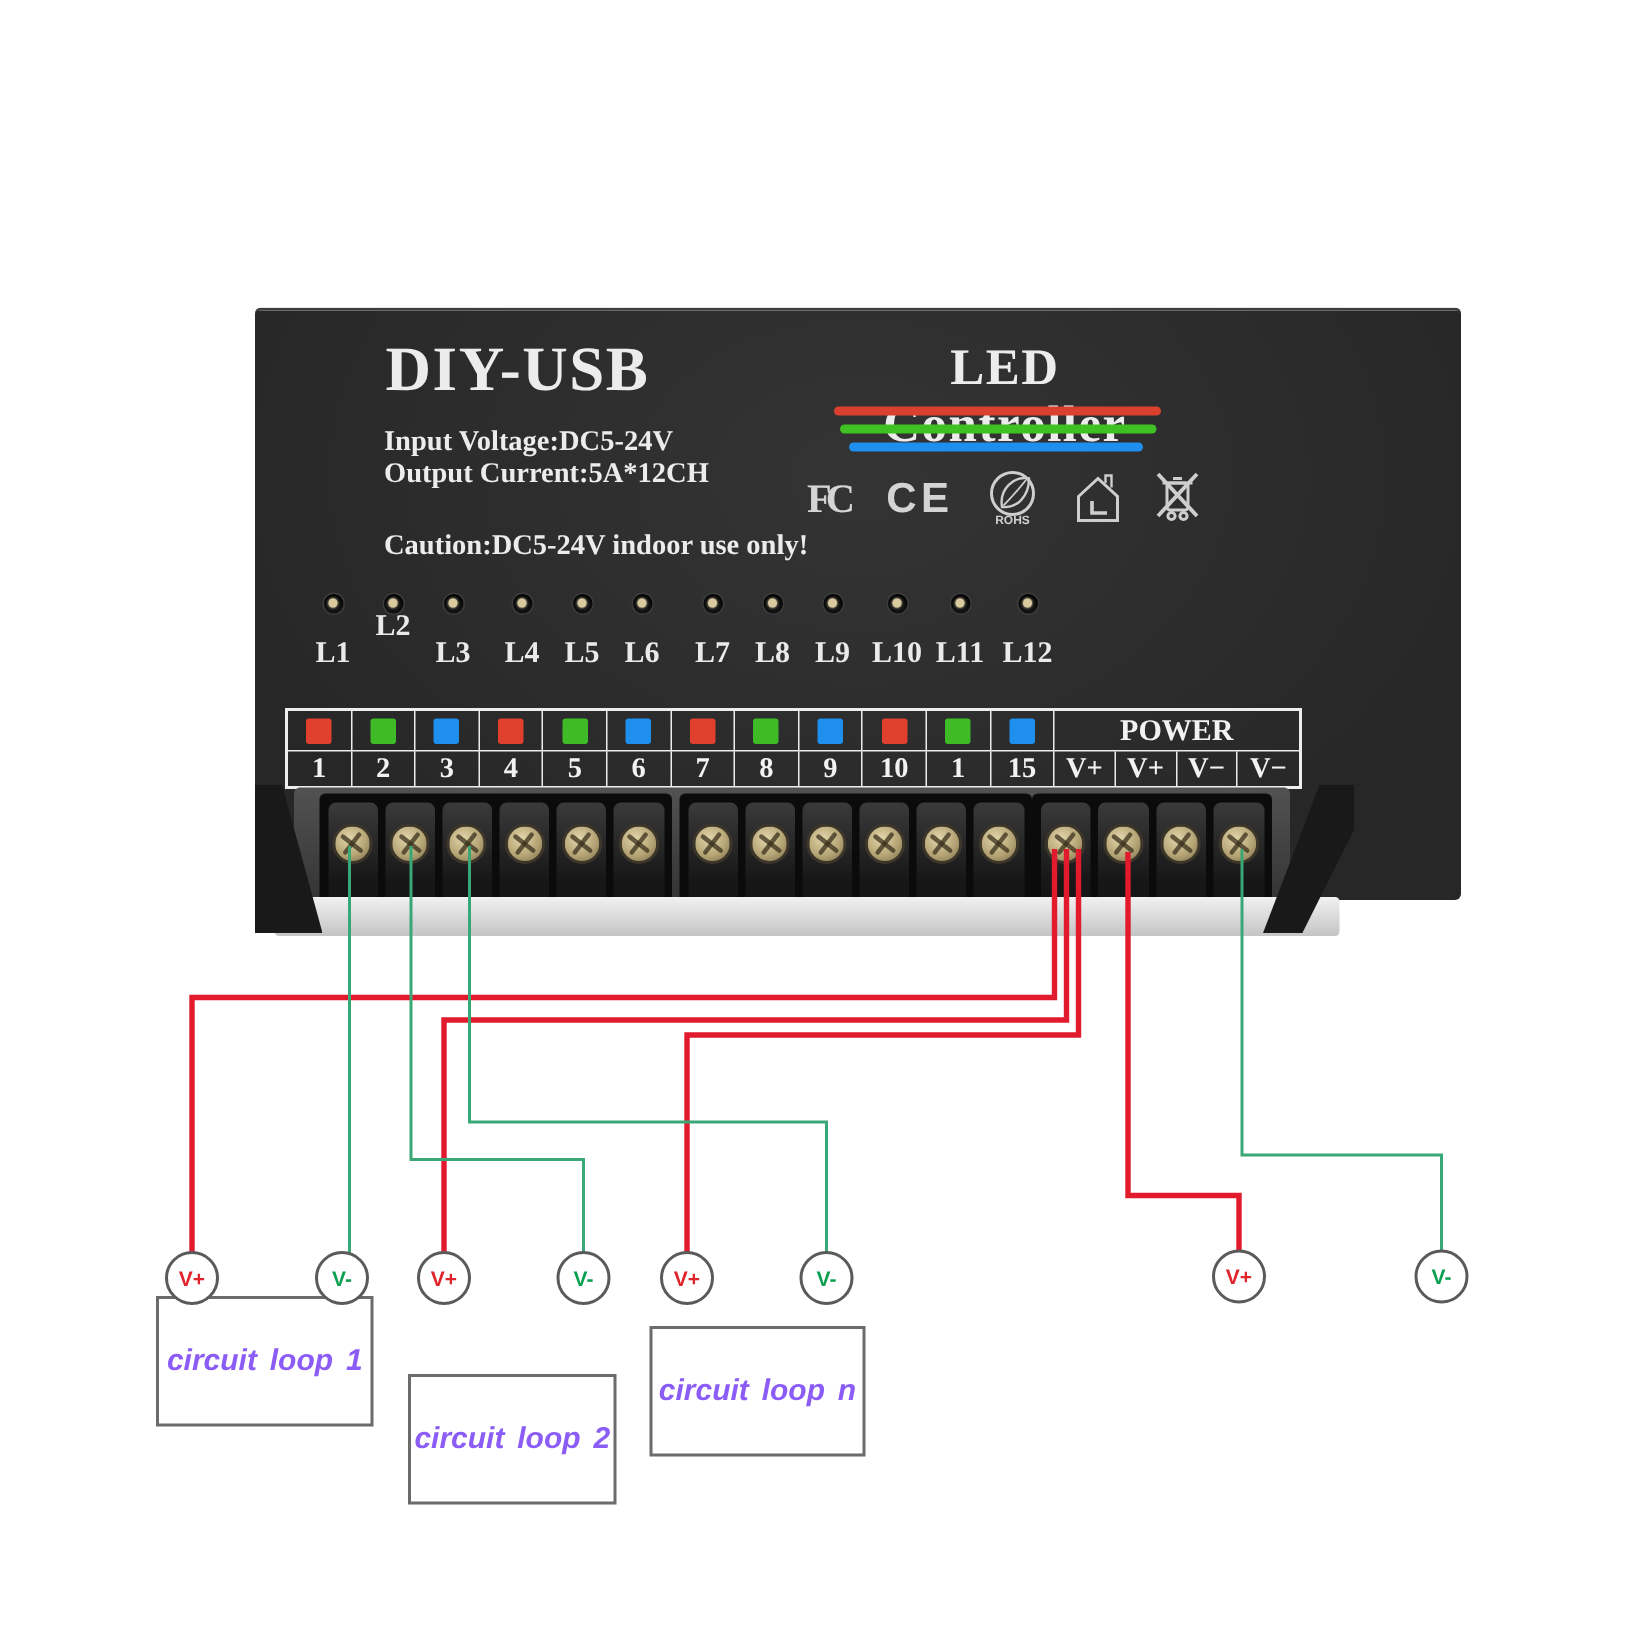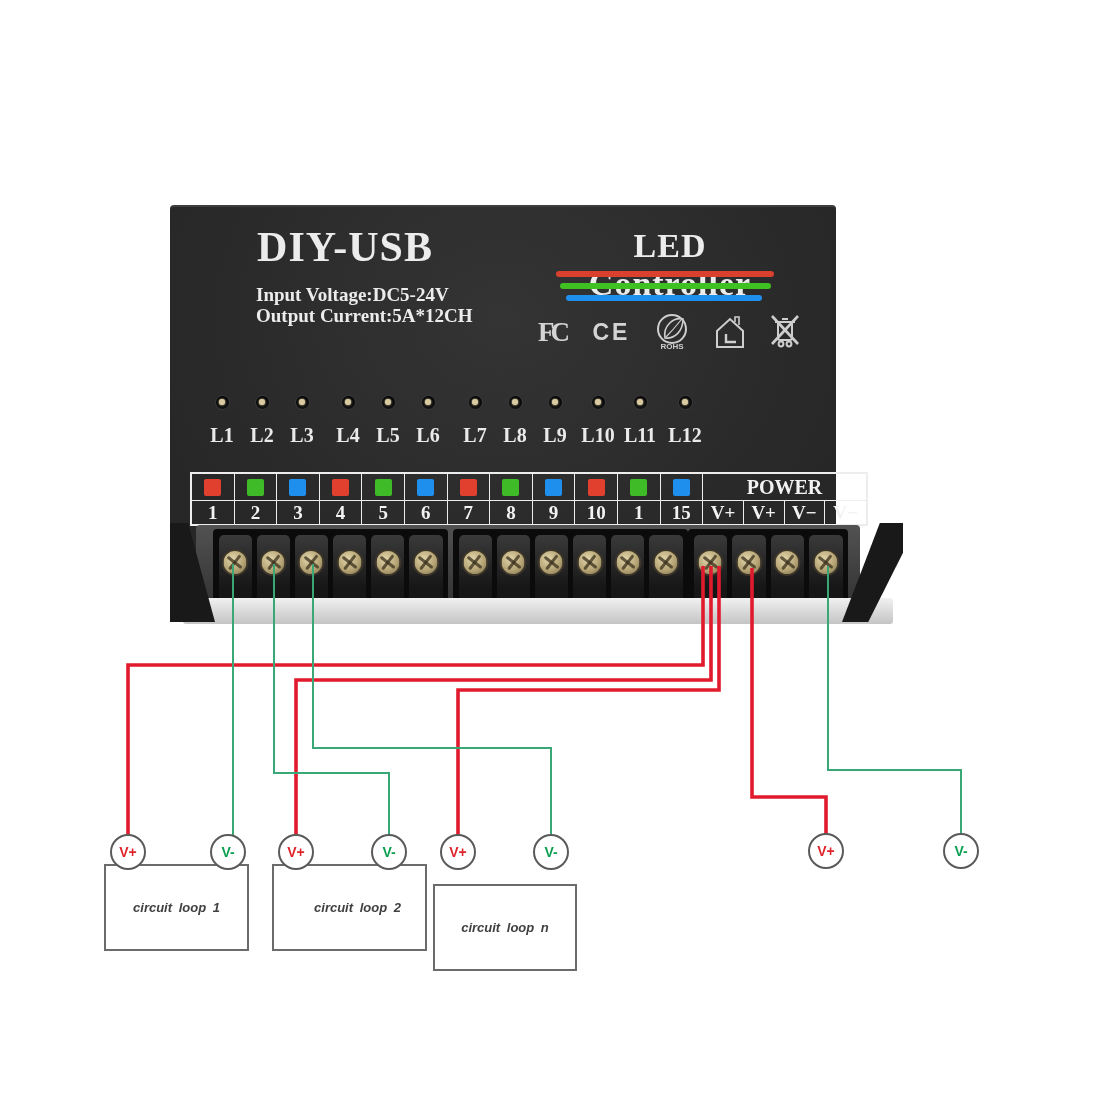--- a/index.html
+++ b/index.html
@@ -1,37 +1,37 @@
 <!DOCTYPE html>
 <html><head>
 <meta charset="utf-8">
 <style>
   html,body{margin:0;padding:0;background:#ffffff;}
   #canvas{position:relative;width:1100px;height:1100px;background:#ffffff;overflow:hidden;
           font-family:"Liberation Sans", sans-serif;}
 
   
-  #device{position:absolute;left:170px;top:205px;width:666px;height:395px;
+  #device{position:absolute;left:170px;top:205px;width:804px;height:395px;
           background:radial-gradient(ellipse at 50% 28%, #343434, #272727 78%);
           border-radius:4px;border-top:2px solid #3e3e3e;box-sizing:border-box;}
   .dev-text{color:#ececec;font-family:"Liberation Serif","DejaVu Serif",serif;font-weight:bold;}
   #brand{position:absolute;left:60px;top:16px;width:230px;text-align:center;font-size:42px;letter-spacing:1px;}
   #title{position:absolute;left:380px;top:20px;width:240px;text-align:center;font-size:34px;letter-spacing:1px;}
   .stripe{position:absolute;height:6px;border-radius:3px;}
   #stripe-r{left:386px;top:64px;width:218px;background:#d9402e;}
   #stripe-g{left:390px;top:76px;width:211px;background:#3fc023;}
   #stripe-b{left:396px;top:88px;width:196px;background:#1f8fed;}
   .spec{position:absolute;left:86px;font-size:19px;}
   #spec1{top:77px;} #spec2{top:98px;}
   #caution{position:absolute;left:86px;top:146px;font-size:19px;}
   #certs{position:absolute;left:368px;top:104px;width:262px;height:42px;display:flex;
          align-items:center;justify-content:space-between;opacity:.92;}
   .cert-txt{color:#e2e2e2;font-family:"Liberation Serif",serif;font-weight:bold;}
   #fcc{font-size:27px;letter-spacing:-4px;padding-right:4px;}
-  #ce{font-size:23px;letter-spacing:3px;font-family:"Liberation Sans",sans-serif;font-weight:bold;}
+  #ce{font-size:28px;letter-spacing:3px;font-family:"Liberation Sans",sans-serif;font-weight:bold;}
   .cert-svg{stroke:#dcdcdc;fill:none;stroke-width:2;}
 
   
   .led-hole{position:absolute;width:13px;height:13px;border-radius:50%;background:#121212;
             border:1px solid #3c3c3c;box-shadow:inset 0 2px 3px #000;}
   .led-dot{position:absolute;left:3px;top:3px;width:6px;height:6px;border-radius:50%;
            background:#d9caa0;box-shadow:0 0 2px #fff3c4;}
   .led-label{position:absolute;width:44px;text-align:center;font-size:20px;color:#eaeaea;
              font-family:"Liberation Serif",serif;font-weight:bold;}
 
@@ -65,21 +65,21 @@
   #base-strip{position:absolute;left:183px;top:598px;width:710px;height:26px;
               background:linear-gradient(180deg,#f1f1f1,#c4c4c4);border-radius:3px;}
   #left-foot{position:absolute;left:170px;top:523px;width:45px;height:99px;background:#191919;
              clip-path:polygon(0 0,40% 0,100% 100%,0 100%);}
   #right-foot{position:absolute;left:842px;top:523px;width:61px;height:99px;background:#191919;
               clip-path:polygon(62% 0,100% 0,100% 30%,43% 100%,0 100%);}
 
   
   .loop-box{position:absolute;background:#ffffff;border:2px solid #6b6b6b;display:flex;
             align-items:center;justify-content:center;}
-  .loop-label{font-size:13px;font-weight:bold;font-style:italic;color:#404040;word-spacing:3px;}
+  .loop-label{font-size:20px;font-weight:bold;font-style:italic;color:#8b5cf6;word-spacing:3px;}
   #ps-label{font-size:25px;font-weight:bold;font-style:italic;color:#f59120;word-spacing:2px;}
 
   
   #wires{position:absolute;left:0;top:0;pointer-events:none;}
   .wire{fill:none;}
   .wire.red{stroke:#e11b2d;stroke-width:3.6px;}
   .wire.green{stroke:#3aa876;stroke-width:2px;}
   .term-circle{fill:#ffffff;stroke:#5a5a5a;stroke-width:2px;}
   .vplus{fill:#e0242c;} .vminus{fill:#0aa050;}
   .term-label{font-family:"Liberation Sans",sans-serif;font-weight:bold;font-size:14px;text-anchor:middle;}
@@ -90,20 +90,21 @@
 <div id="canvas">
 
   <div id="device">
     <div id="brand" class="dev-text">DIY-USB</div>
     <div id="title" class="dev-text">LED Controller</div>
     <div id="stripe-r" class="stripe"></div>
     <div id="stripe-g" class="stripe"></div>
     <div id="stripe-b" class="stripe"></div>
     <div id="spec1" class="spec dev-text">Input Voltage:DC5-24V</div>
     <div id="spec2" class="spec dev-text">Output Current:5A*12CH</div>
+    <div id="caution" class="dev-text">Caution:DC5-24V indoor use only!</div>
 
     <div id="certs">
       <span id="fcc" class="cert-txt">FC</span>
       <span id="ce" class="cert-txt">CE</span>
       <svg class="cert-svg" width="38" height="40" viewBox="0 0 38 40">
         <circle cx="19" cy="17" r="14"></circle>
         <path d="M12 26 C10 14, 20 5, 30 7 C30 19, 22 27, 12 26 Z" stroke-width="1.6"></path>
         <path d="M13 25 C19 19, 24 13, 28 8" stroke-width="1.2"></path>
         <text x="19" y="37" text-anchor="middle" font-size="8" fill="#dcdcdc" stroke="none" font-weight="bold">ROHS</text>
       </svg>
@@ -124,21 +125,21 @@
     </div>
 
     <div id="leds">
         <div class="led-hole" style="left: 45px; top: 188px;">
           <div class="led-dot"></div>
         </div>
         <span class="led-label" style="left: 30px; top: 217px;">L1</span>
         <div class="led-hole" style="left: 85px; top: 188px;">
           <div class="led-dot"></div>
         </div>
-        <span class="led-label" style="left: 70px; top: 217px;">L2</span>
+        <span class="led-label" style="left: 70px; top: 199px;">L2</span>
         <div class="led-hole" style="left: 125px; top: 188px;">
           <div class="led-dot"></div>
         </div>
         <span class="led-label" style="left: 110px; top: 217px;">L3</span>
         <div class="led-hole" style="left: 171px; top: 188px;">
           <div class="led-dot"></div>
         </div>
         <span class="led-label" style="left: 156px; top: 217px;">L4</span>
         <div class="led-hole" style="left: 211px; top: 188px;">
           <div class="led-dot"></div>
@@ -321,21 +322,21 @@
       </div>
   </div>
 
   <div id="base-strip"></div>
   <div id="left-foot"></div>
   <div id="right-foot"></div>
 
   <div class="loop-box" style="left:104px;top:864px;width:141px;height:83px;">
     <span class="loop-label">circuit loop 1</span>
   </div>
-  <div class="loop-box" style="left:272px;top:864px;width:135px;height:83px;padding-left:16px;">
+  <div class="loop-box" style="left:272px;top:916px;width:135px;height:83px;">
     <span class="loop-label">circuit loop 2</span>
   </div>
   <div class="loop-box" style="left:433px;top:864px;width:140px;height:83px;margin-top:20px;">
     <span class="loop-label">circuit loop n</span>
   </div>
 
   <svg id="wires" width="1100" height="1100" viewBox="0 0 1100 1100">
     <path class="wire red" d="M703 566 L703 665 L128 665 L128 837"></path>
     <path class="wire red" d="M711 566 L711 680 L296 680 L296 837"></path>
     <path class="wire red" d="M719 566 L719 690 L458 690 L458 837"></path>

